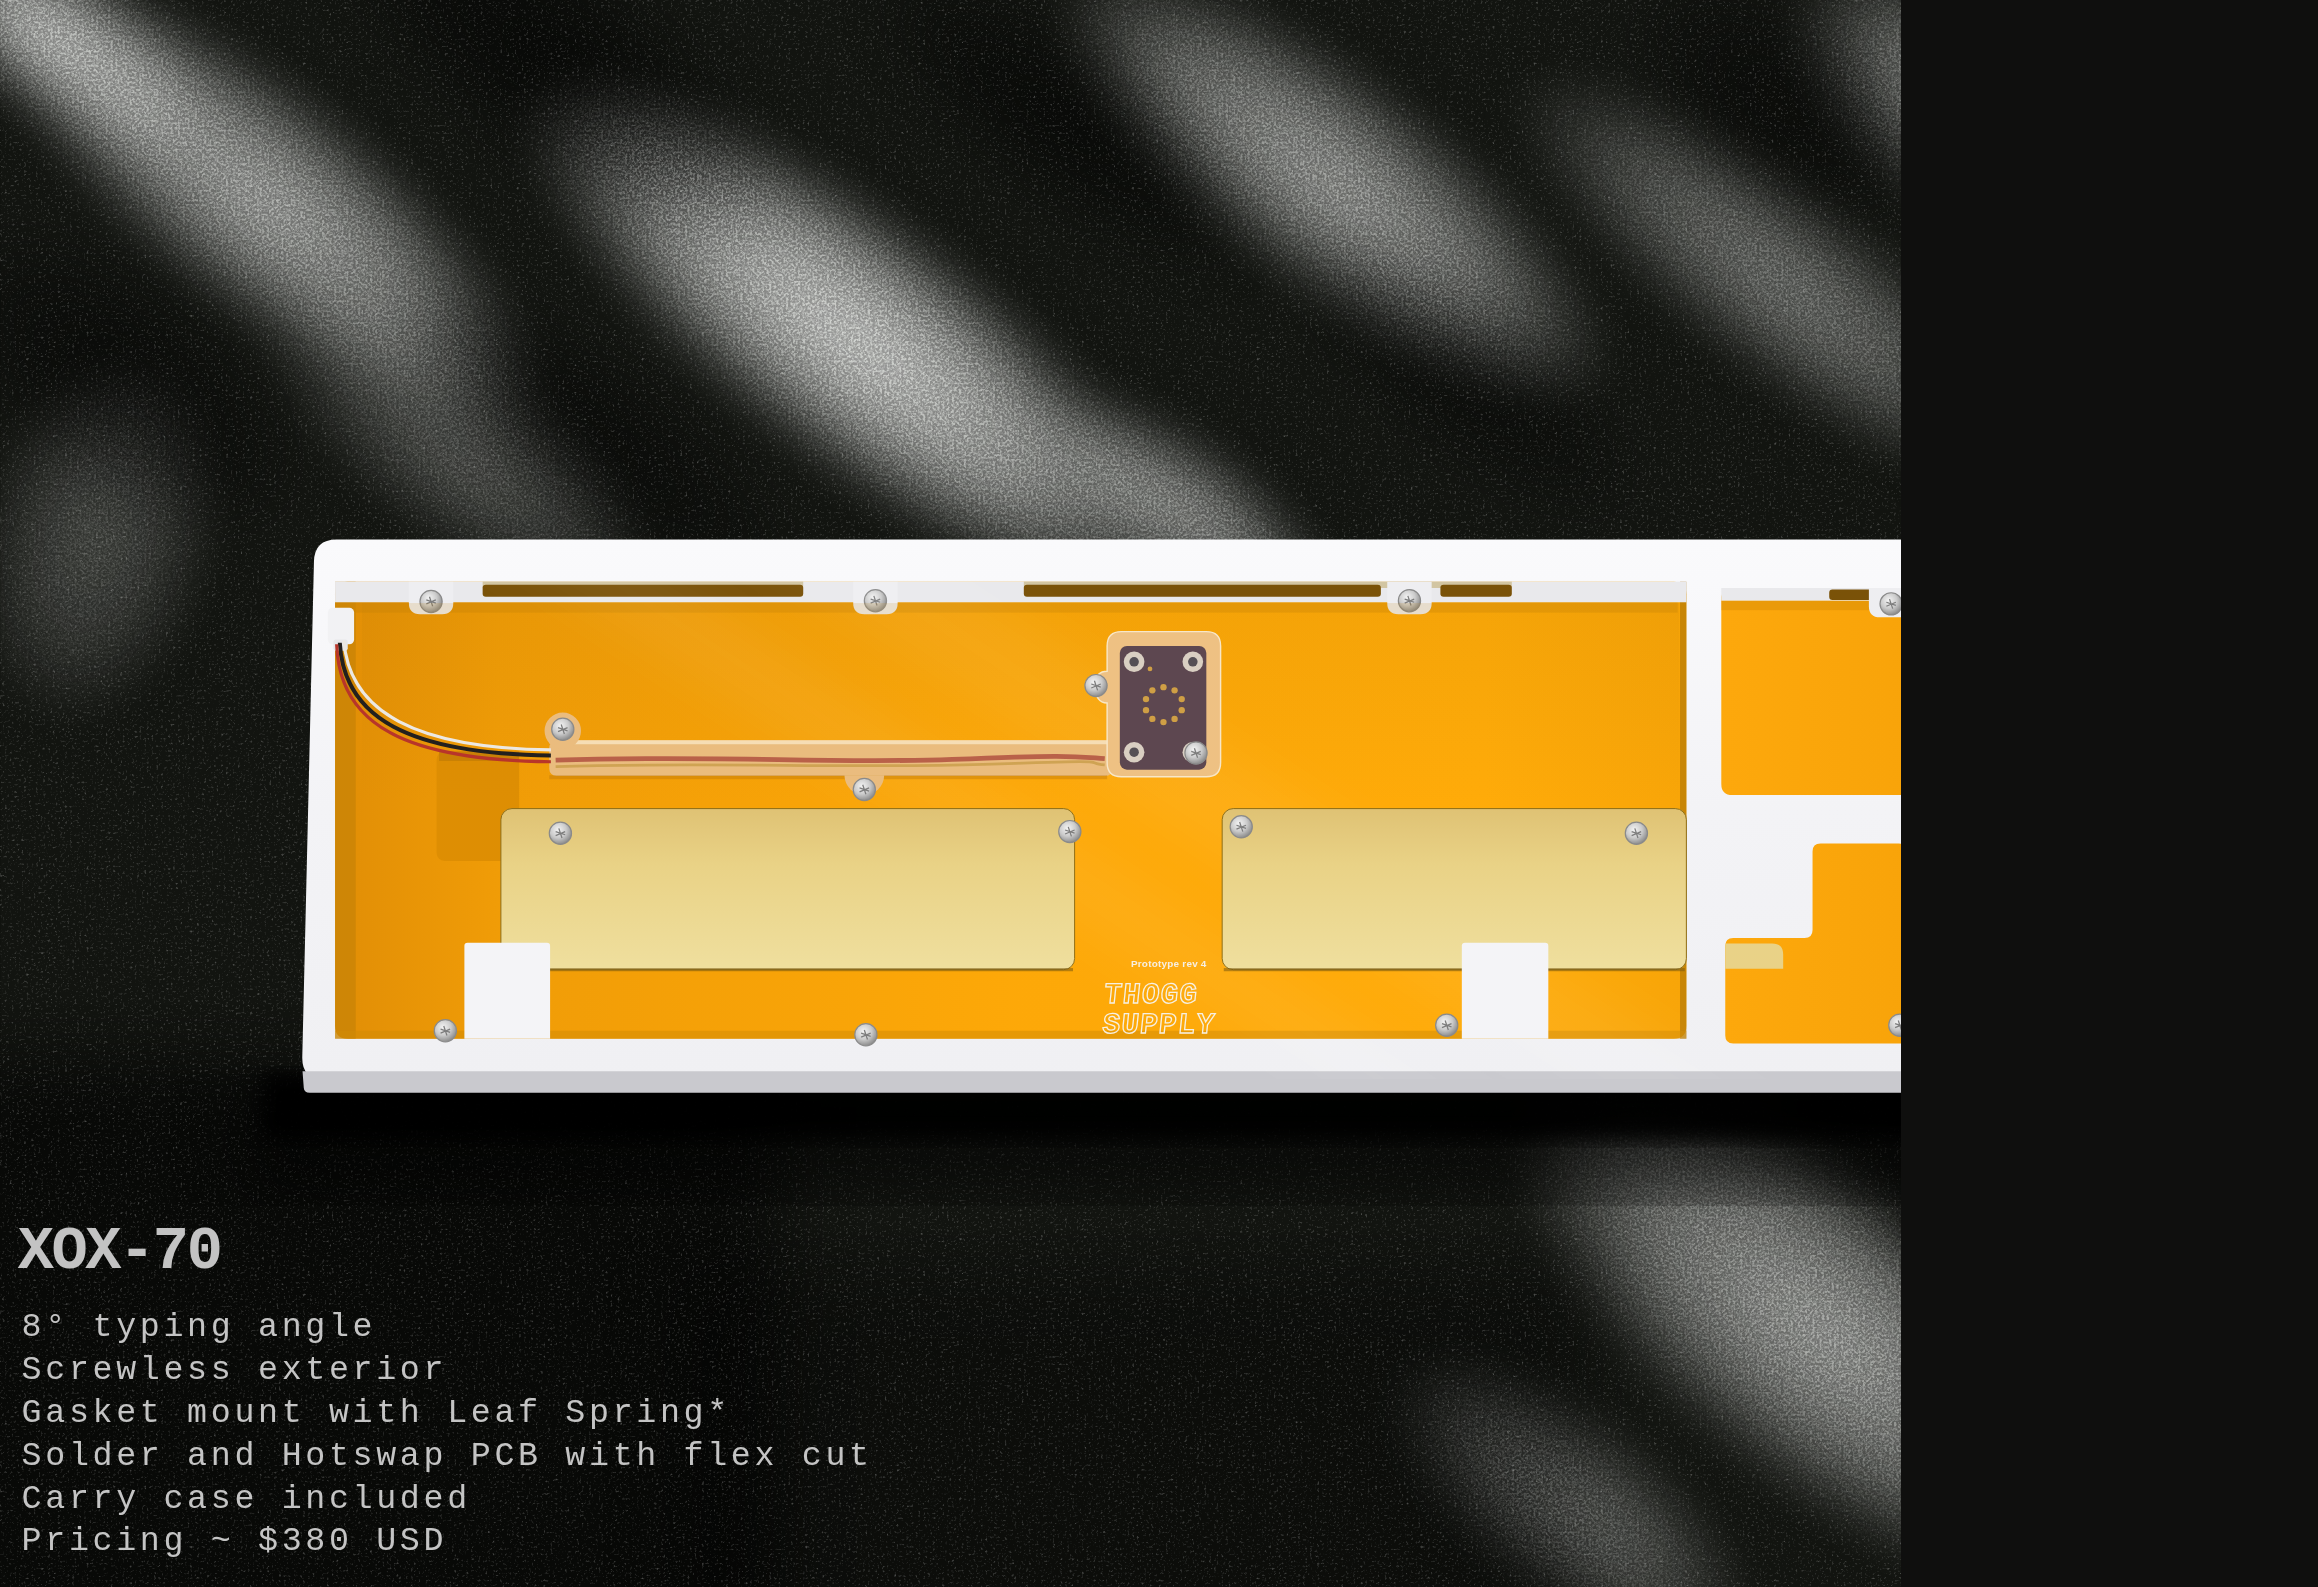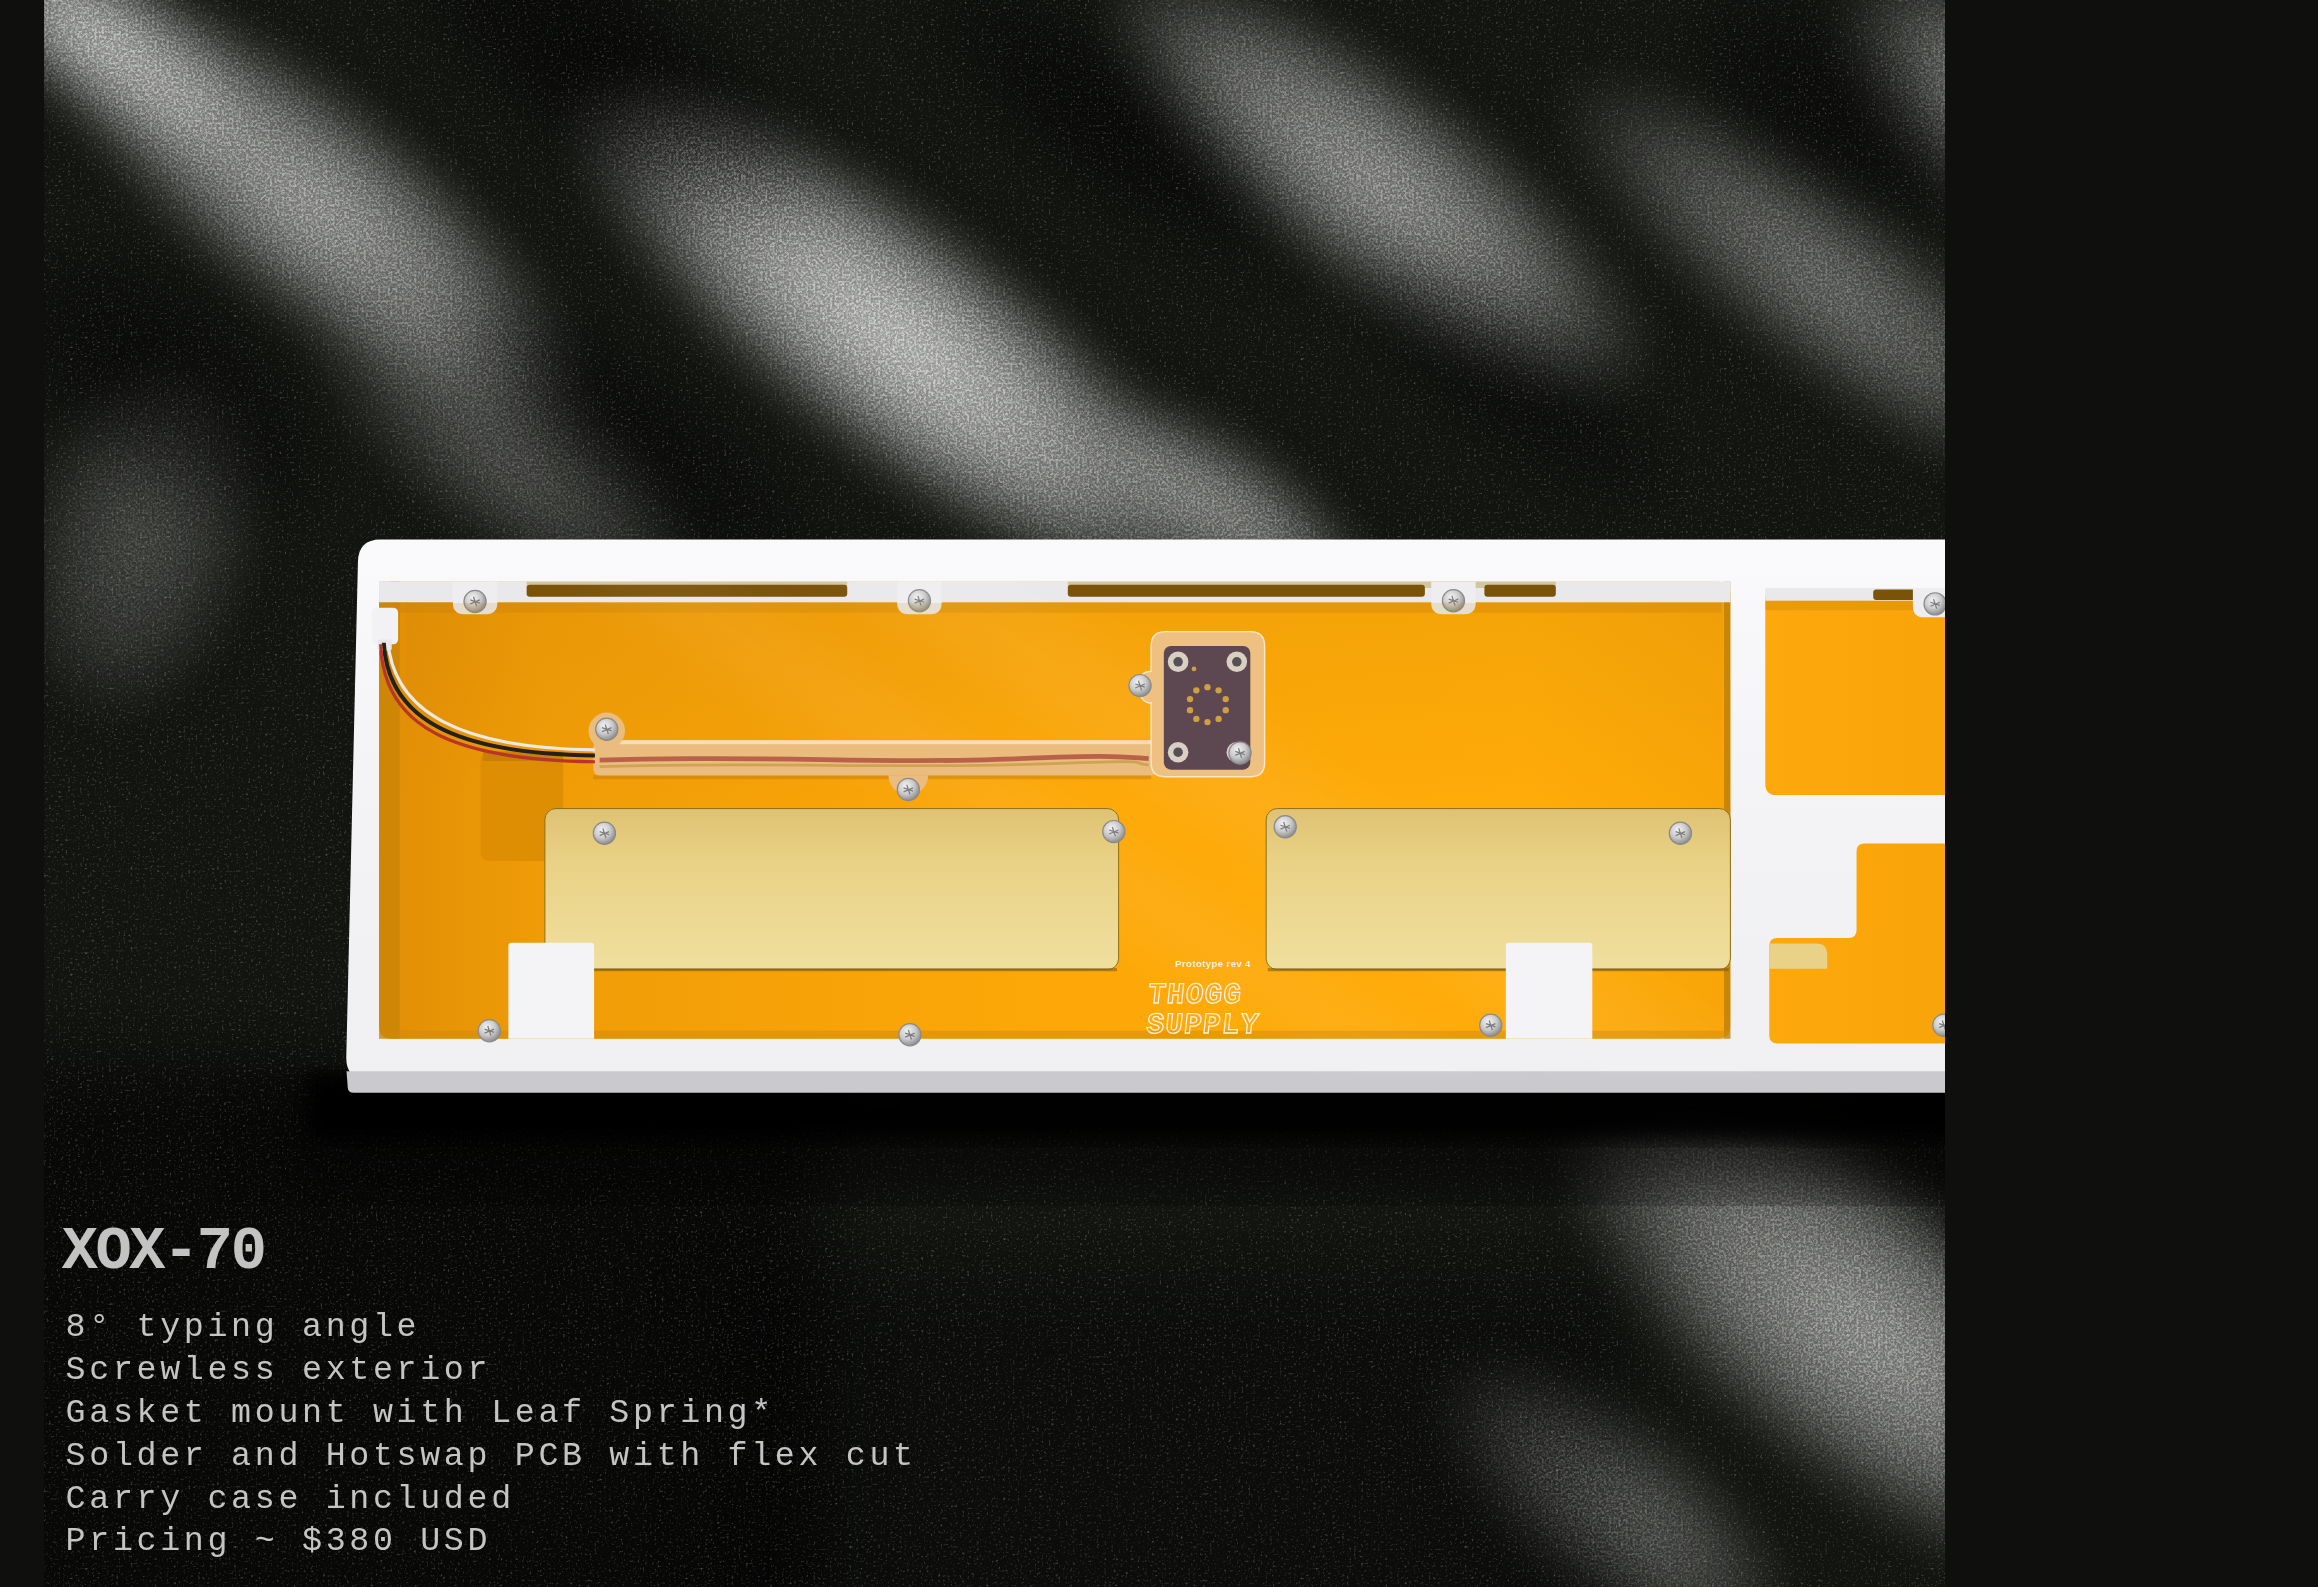--- a/index.html
+++ b/index.html
@@ -1,16 +1,16 @@
 <!DOCTYPE html>
 <html style="font-size:12.7px"><head>
 <meta charset="utf-8">
 <style>
   html,body{margin:0;padding:0;background:#0f0f0e;}
-  #stage{position:relative;width:1901px;height:1587px;overflow:hidden;font-family:"Liberation Mono", monospace;margin-left:44px;}
+  #stage{position:relative;width:1901px;height:1587px;overflow:hidden;font-family:"Liberation Mono", monospace;}
   svg{position:absolute;left:0;top:0;}
 </style>
 </head>
 <body>
 <div id="stage">
 <svg width="2319" height="1587" viewBox="0 0 2922 2000">
 <defs>
   <radialGradient id="blobW" cx="50%" cy="50%" r="50%">
     <stop offset="0%" stop-color="#ffffff" stop-opacity="1"></stop>
     <stop offset="55%" stop-color="#ffffff" stop-opacity="0.6"></stop>

